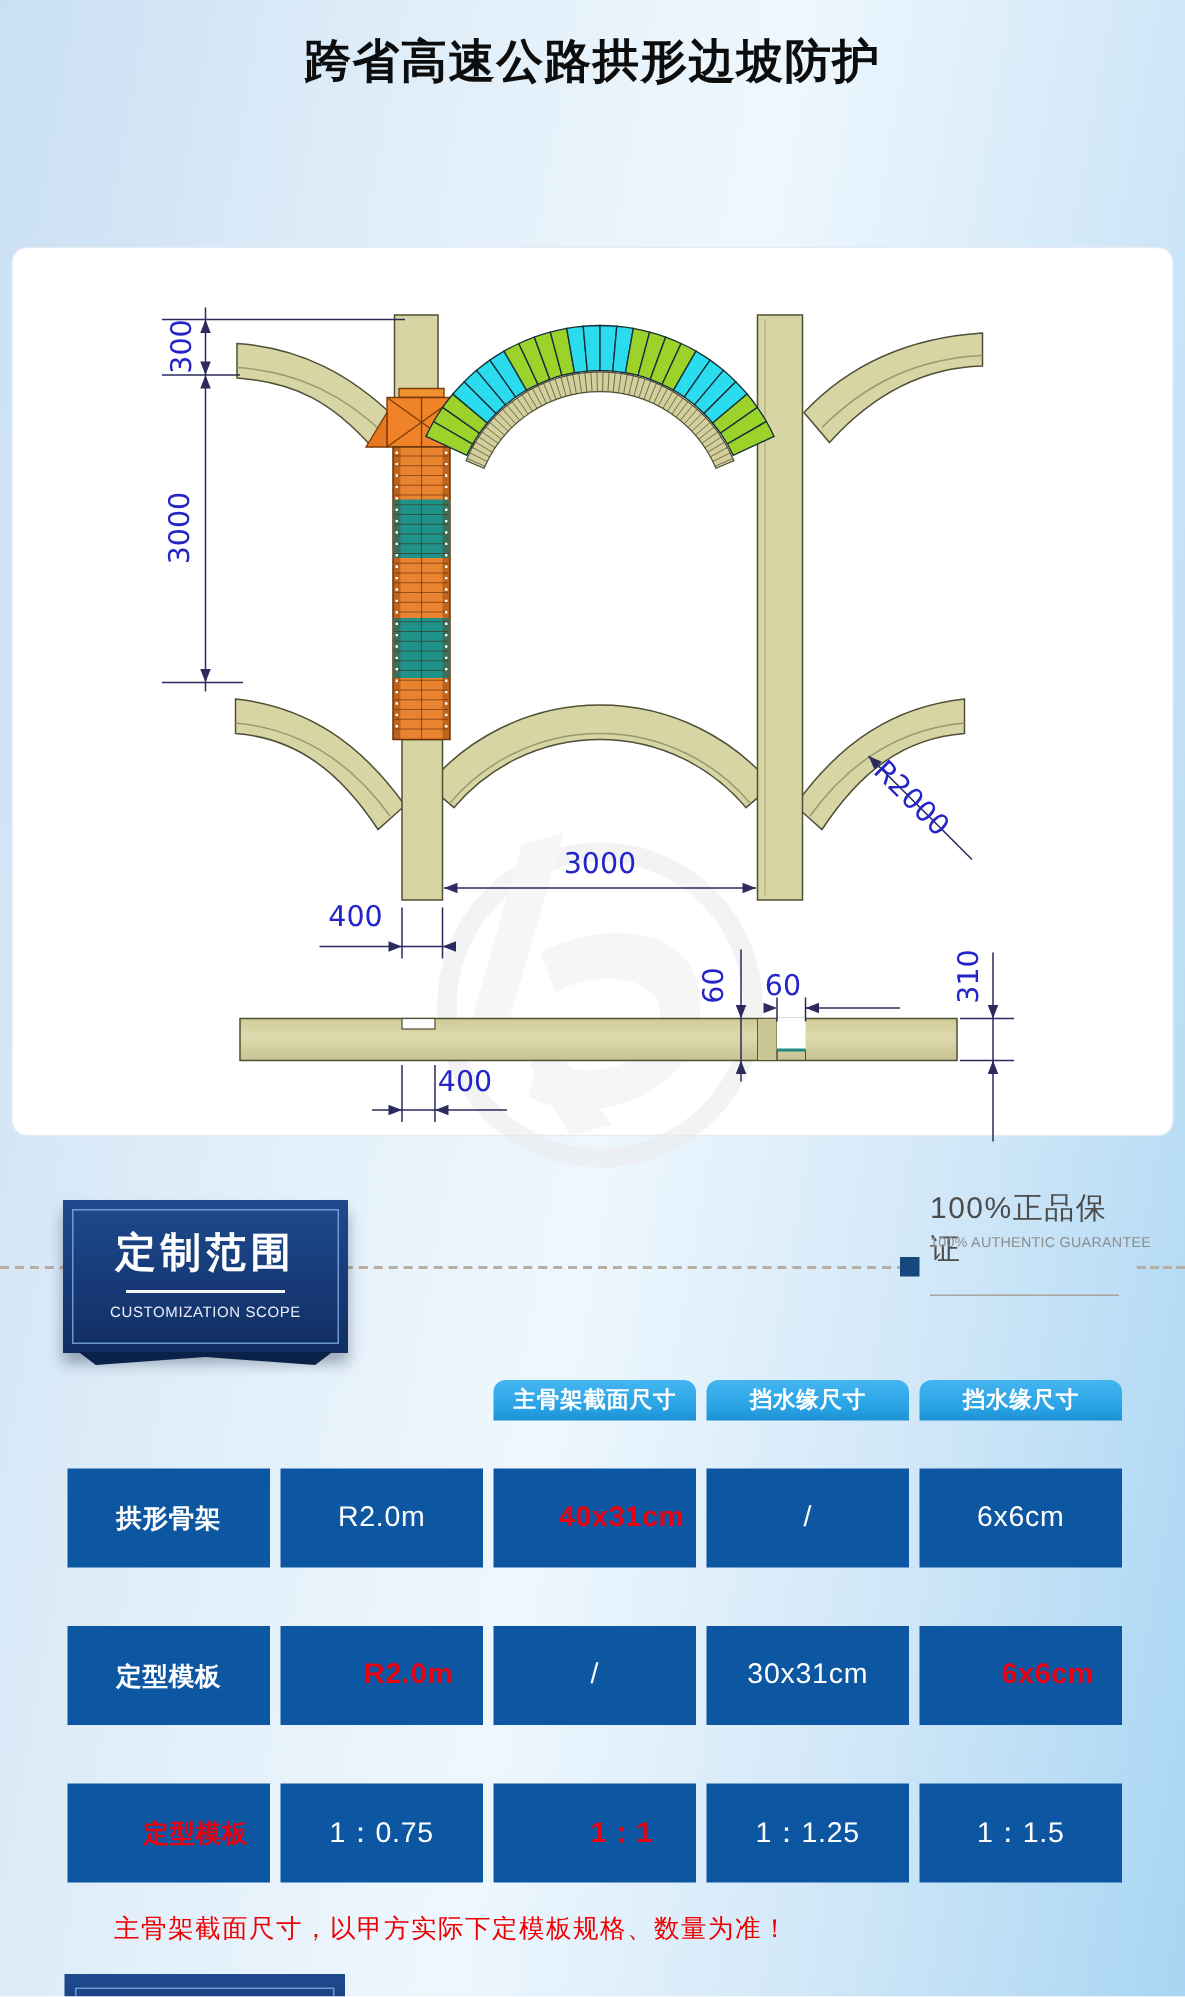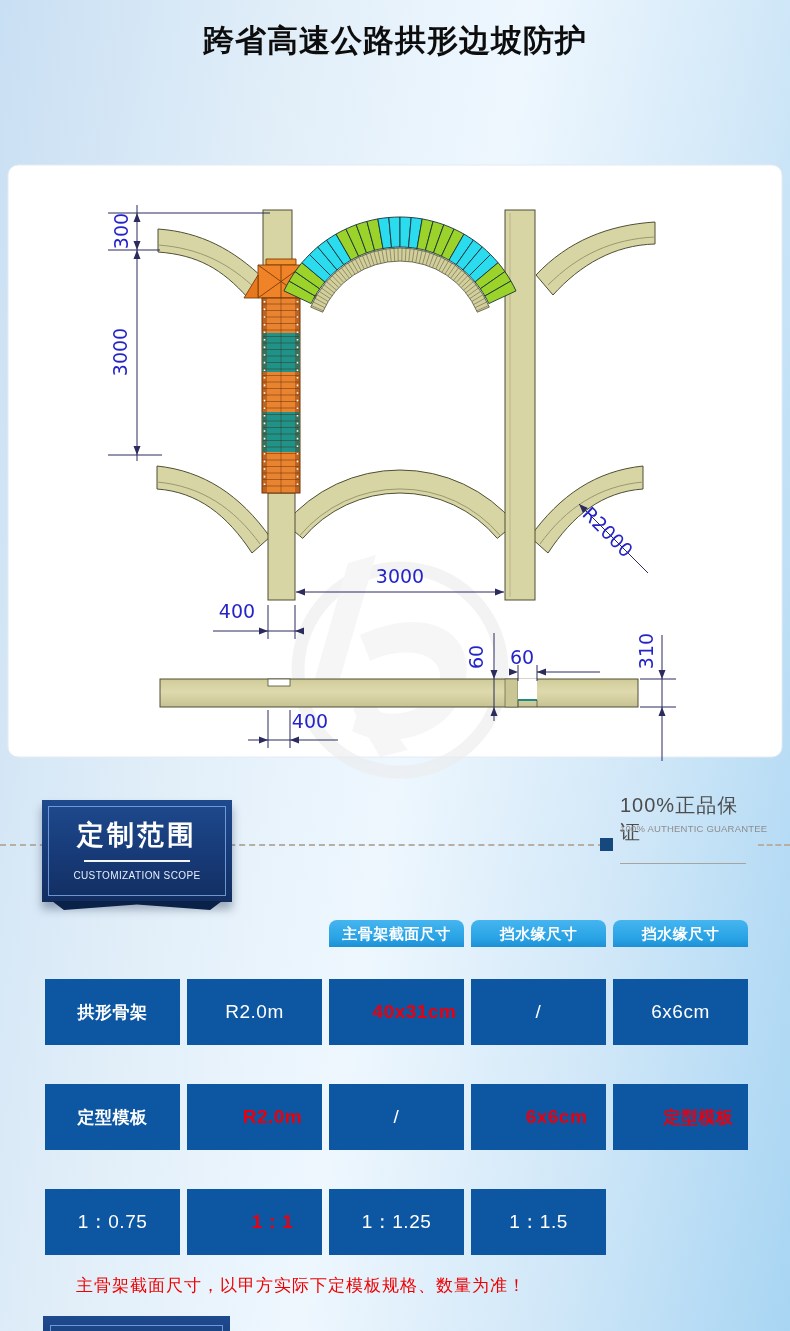--- a/index.html
+++ b/index.html
@@ -329,20 +329,21 @@
   <div class="spec-table">
     <div class="cell lbl">拱形骨架</div>
     <div class="cell">R2.0m</div>
     <div class="cell red">40x31cm</div>
     <div class="cell">/</div>
     <div class="cell">6x6cm</div>
 
     <div class="cell lbl">定型模板</div>
     <div class="cell red">R2.0m</div>
     <div class="cell">/</div>
+    <div class="cell">30x31cm</div>
     <div class="cell red">6x6cm</div>
 
     <div class="cell lbl red">定型模板</div>
     <div class="cell">1：0.75</div>
     <div class="cell red">1：1</div>
     <div class="cell">1：1.25</div>
     <div class="cell">1：1.5</div>
   </div>
 
   <div class="note">主骨架截面尺寸，以甲方实际下定模板规格、数量为准！</div>

